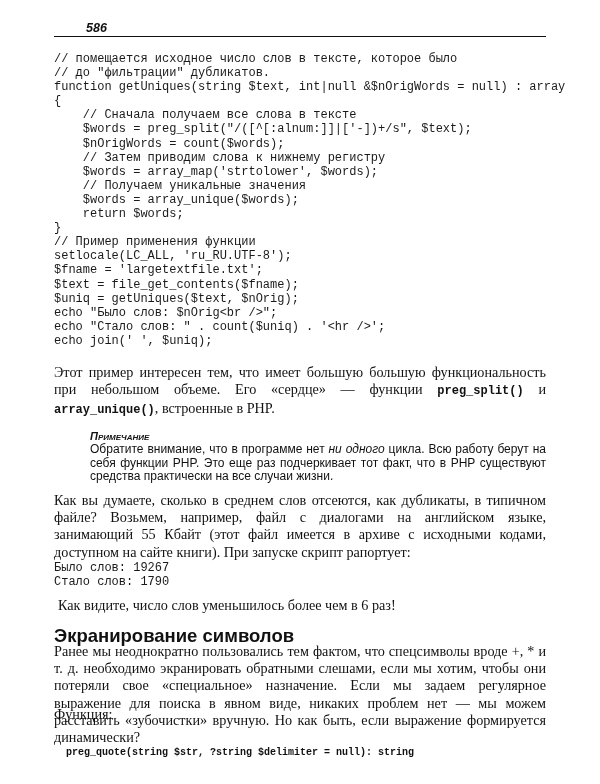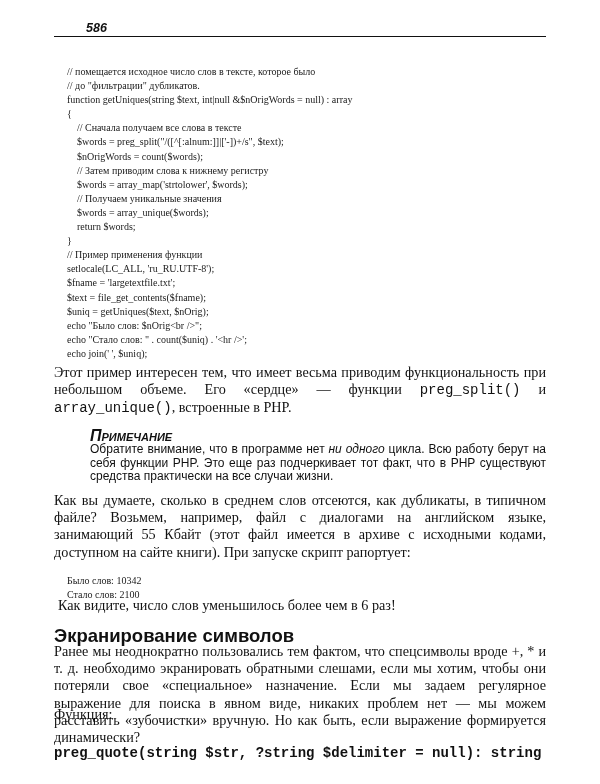--- a/index.html
+++ b/index.html
@@ -7,66 +7,66 @@
     .page { position: absolute; left: 54px; top: 0; width: 492px; }
     .running-head {
       position: absolute; left: 0; top: 20px; width: 492px; height: 16px;
       border-bottom: 1.5px solid #111;
       font-family: "Liberation Sans", sans-serif; font-style: italic; font-weight: bold;
       font-size: 12.5px; line-height: 16px;
     }
     .running-head .num { position: absolute; left: 0; top: 0; margin-left: 32px; }
     .running-head .title { position: absolute; right: 0; top: 0; }
     .code {
-      position: absolute; left: 0; margin: 13px;
-      font-family: Liberation Serif, serif; font-size: 10px; line-height: 14.1px;
+      position: absolute; left: 0; margin: 0;
+      font-family: Liberation Mono, monospace; font-size: 12px; line-height: 14.1px;
       color: #1a1a1a; white-space: pre;
     }
     .code .line { display: block; height: 14.1px; }
     .prose {
       position: absolute; left: 0; width: 492px;
       font-family: "Liberation Serif", serif; font-size: 14.2px; line-height: 17.2px;
       text-align: justify; color: #111;
     }
-    .prose .mono { font-family: "Liberation Mono", monospace; font-size: 14px; }
+    .prose .mono { font-family: "Liberation Mono", monospace; font-size: 12px; font-weight: bold; }
     .note { position: absolute; left: 36px; width: 456px; font-family: "Liberation Sans", sans-serif; }
-    .note .note-title { font-weight: bold; font-style: italic; font-size: 16px; line-height: 14px; font-variant: small-caps; }
+    .note .note-title { font-weight: bold; font-style: italic; font-size: 11px; line-height: 14px; font-variant: small-caps; }
     .note .note-body { font-size: 12px; line-height: 13.6px; text-align: justify; }
     .note .note-body em { font-style: italic; }
     .heading {
       position: absolute; left: 0;
       font-family: "Liberation Sans", sans-serif; font-weight: bold; font-size: 18.5px; line-height: 22px;
     }
     .sig {
-      position: absolute; left: 0;
-      font-family: "Liberation Mono", monospace; font-weight: bold; font-size: 14px; line-height: 14px;
+      position: absolute; left: 12px;
+      font-family: "Liberation Mono", monospace; font-weight: bold; font-size: 10px; line-height: 14px;
       white-space: pre;
     }
   </style>
 </head>
 <body>
 
 <div class="page">
 
   <div class="running-head">
     <span class="num">586</span>
   </div>
 
   <pre class="code" style="top:52px;"><span class="line">// помещается исходное число слов в тексте, которое было</span><span class="line">// до "фильтрации" дубликатов.</span><span class="line">function getUniques(string $text, int|null &amp;$nOrigWords = null) : array</span><span class="line">{</span><span class="line">    // Сначала получаем все слова в тексте</span><span class="line">    $words = preg_split("/([^[:alnum:]]|['-])+/s", $text);</span><span class="line">    $nOrigWords = count($words);</span><span class="line">    // Затем приводим слова к нижнему регистру</span><span class="line">    $words = array_map('strtolower', $words);</span><span class="line">    // Получаем уникальные значения</span><span class="line">    $words = array_unique($words);</span><span class="line">    return $words;</span><span class="line">}</span><span class="line">// Пример применения функции</span><span class="line">setlocale(LC_ALL, 'ru_RU.UTF-8');</span><span class="line">$fname = 'largetextfile.txt';</span><span class="line">$text = file_get_contents($fname);</span><span class="line">$uniq = getUniques($text, $nOrig);</span><span class="line">echo "Было слов: $nOrig&lt;br /&gt;";</span><span class="line">echo "Стало слов: " . count($uniq) . '&lt;hr /&gt;';</span><span class="line">echo join(' ', $uniq);</span></pre>
 
-  <p class="prose" style="top:364px; margin:0;"><span>Этот пример интересен тем, что имеет весьма приводим функциональность при небольшом объеме. Его «сердце» — функции </span><span class="mono">preg_split()</span><span> и </span><span class="mono">array_unique()</span><span>, встроенные в PHP.</span></p>
+  <p class="prose" style="top:364px; margin:0;"><span>Этот пример интересен тем, что имеет большую большую функциональность при небольшом объеме. Его «сердце» — функции </span><span class="mono">preg_split()</span><span> и </span><span class="mono">array_unique()</span><span>, встроенные в PHP.</span></p>
 
   <div class="note" style="top:429px;">
     <div class="note-title">Примечание</div>
     <div class="note-body"><span>Обратите внимание, что в программе нет </span><em>ни одного</em><span> цикла. Всю работу берут на себя функции PHP. Это еще раз подчеркивает тот факт, что в PHP существуют средства практически на все случаи жизни.</span></div>
   </div>
 
   <p class="prose" style="top:492px; margin:0;">Как вы думаете, сколько в среднем слов отсеются, как дубликаты, в типичном файле? Возьмем, например, файл с диалогами на английском языке, занимающий 55 Кбайт (этот файл имеется в архиве с исходными кодами, доступном на сайте книги). При запуске скрипт рапортует:</p>
 
-  <pre class="code" style="top:561px;"><span class="line">Было слов: 10342</span><span class="line">Стало слов: 2100</span></pre>
+  <pre class="code" style="top:561px;"><span class="line">Было слов: 19267</span><span class="line">Стало слов: 1790</span></pre>
 
   <p class="prose" style="top:593px; margin:4px;">Как видите, число слов уменьшилось более чем в 6 раз!</p>
 
   <div class="heading" style="top:625px;">Экранирование символов</div>
 
   <p class="prose" style="top:643px; margin:0;">Ранее мы неоднократно пользовались тем фактом, что спецсимволы вроде +, * и т. д. необходимо экранировать обратными слешами, если мы хотим, чтобы они потеряли свое «специальное» назначение. Если мы задаем регулярное выражение для поиска в явном виде, никаких проблем нет — мы можем расставить «зубочистки» вручную. Но как быть, если выражение формируется динамически?</p>
 
   <p class="prose" style="top:706px; margin:0;">Функция:</p>
 
   <div class="sig" style="top:746px;">preg_quote(string $str, ?string $delimiter = null): string</div>

